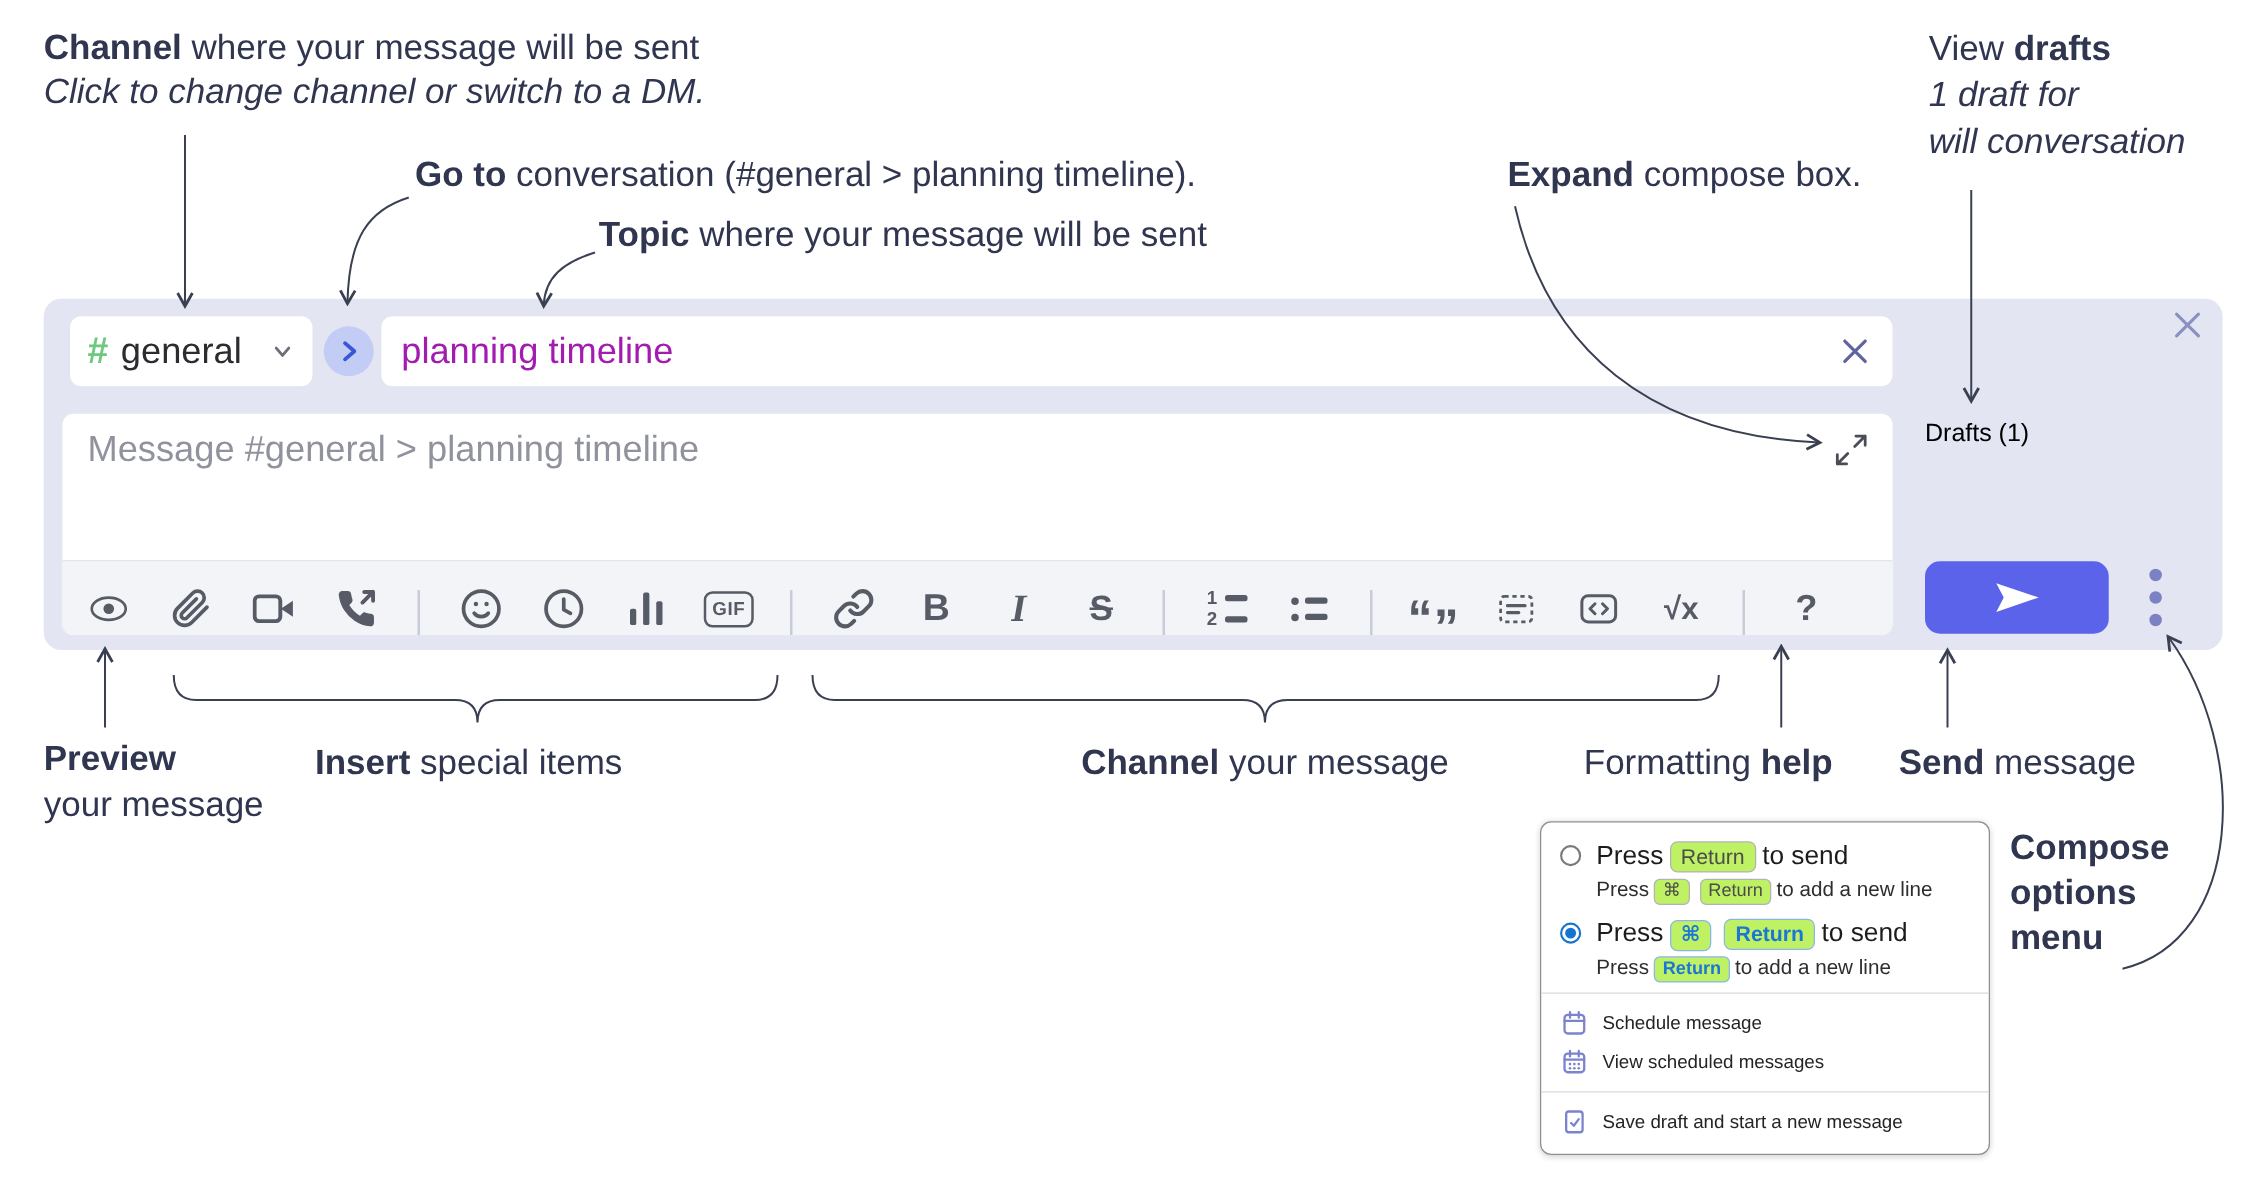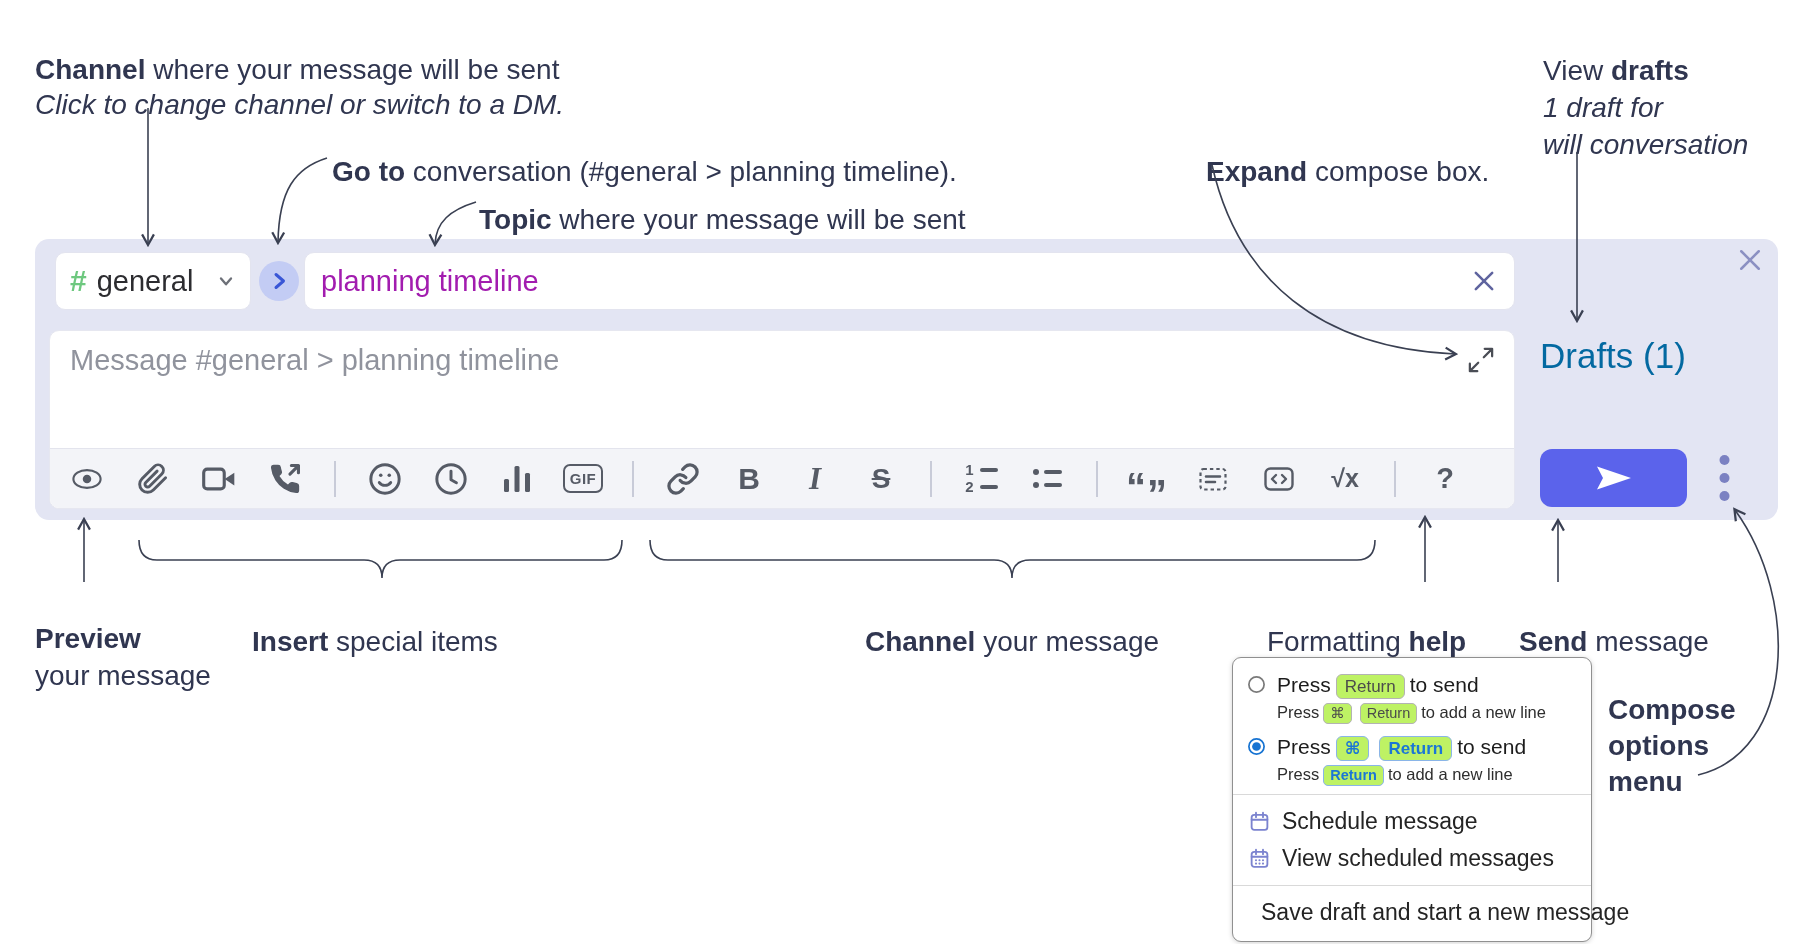--- a/index.html
+++ b/index.html
@@ -2,21 +2,21 @@
 <html><head>
 <meta charset="utf-8">
 <style>
   html,body{margin:0;padding:0;background:#fff;}
   .canvas{position:relative;width:1814px;height:944px;background:#ffffff;overflow:hidden;
           font-family:"Liberation Sans",sans-serif;color:#303650;}
   svg{display:block}
   .overlay{position:absolute;left:0;top:0;z-index:3;pointer-events:none;}
 
   
-  .ann{position:absolute;font-size:28px;line-height:35px;color:#303650;white-space:nowrap;z-index:2;margin-top:32px;}
+  .ann{position:absolute;font-size:28px;line-height:35px;color:#303650;white-space:nowrap;z-index:2;}
   .ann b{font-weight:700;}
   .ann .it{font-style:italic;}
   .ann-format{transform:translateX(-50%);}
   .ann-co{font-weight:700;line-height:36px;}
   .ann-co .norm{font-weight:700;}
 
   
   .compose{position:absolute;left:35px;top:239px;width:1743px;height:281px;background:#e3e5f3;
            border-radius:14px;z-index:1;}
   .chan{position:absolute;left:20px;top:13px;width:196px;height:58px;background:#fff;
@@ -29,58 +29,58 @@
   .topicwrap{position:absolute;left:269px;top:13px;width:1211px;height:58px;background:#fff;
         border:1px solid #e3e4ef;border-radius:10px;display:flex;align-items:center;
         padding:0 16px;box-sizing:border-box;font-size:29px;color:#a21caf;}
   .topicwrap .clear{margin-left:auto;cursor:pointer;}
   .close-x{position:absolute;left:1700px;top:6px;cursor:pointer;}
   .msgbox{position:absolute;left:14px;top:91px;width:1466px;height:179px;background:#fff;
         border:1px solid #e6e7f0;border-radius:10px;box-sizing:border-box;overflow:hidden;}
   .ph{position:absolute;left:20px;top:13px;font-size:29px;color:#90939d;}
   .expand{position:absolute;right:20px;top:16px;cursor:pointer;}
   .tb{position:absolute;left:0;bottom:0;width:100%;height:60px;background:#f3f4f8;
-      border-top:1px solid #e3e4ed;display:flex;align-items:center;padding-left:20px;gap:32px;
+      border-top:1px solid #e3e4ed;display:flex;align-items:flex-end;padding-left:20px;gap:32px;
       box-sizing:border-box;}
   .tb-btn{width:34px;height:42px;flex:none;display:flex;align-items:center;justify-content:center;
       background:none;border:none;padding:0;color:#565b66;cursor:pointer;}
   .tb-div{width:2px;height:36px;background:#c8cbd8;flex:none;}
   .ic-b{font-size:30px;font-weight:800;}
   .ic-i{font-family:"Liberation Serif",serif;font-style:italic;font-size:31px;font-weight:600;}
   .ic-s{font-size:28px;font-weight:700;text-decoration:line-through;}
   .ic-gif{font-size:15px;font-weight:700;border:2.5px solid #565b66;border-radius:7px;padding:4px 5px;letter-spacing:.5px;}
   .ic-q{font-size:40px;font-weight:700;line-height:14px;padding-top:16px;letter-spacing:1px;}
   .ic-q .q2{position:relative;top:7px;}
   .ic-math{font-size:25px;font-weight:700;}
   .ic-help{font-size:29px;font-weight:700;}
   .ol-icon,.ul-icon{display:flex;flex-direction:column;gap:7px;}
   .lr{display:flex;align-items:center;gap:5px;}
   .lr .num{font-size:15px;font-weight:700;width:10px;line-height:10px;}
   .lr .dot{width:6px;height:6px;border-radius:50%;background:#565b66;}
   .lr .bar{width:18px;height:4.5px;background:#565b66;border-radius:2px;}
-  .drafts{position:absolute;left:1505px;top:97px;font-size:35px;color:#0369a1;cursor:pointer;text-decoration:none;}
+  .drafts{position:absolute;left:1505px;top:97px;font-size:20px;color:#000000;cursor:pointer;text-decoration:none;}
   .send{position:absolute;left:1505px;top:210px;width:147px;height:58px;background:#5b63eb;border:none;
         border-radius:12px;display:flex;align-items:center;justify-content:center;cursor:pointer;}
   .dots{position:absolute;left:1676px;top:212px;width:26px;height:54px;display:flex;align-items:center;
         justify-content:center;background:none;border:none;cursor:pointer;}
 
   
   .popup{position:absolute;left:1232px;top:657px;width:360px;background:#fff;border:1.5px solid #909090;
          border-radius:9px;box-shadow:0 1px 5px rgba(0,0,0,.18);z-index:4;box-sizing:border-box;
          padding:13px 14px 10px 14px;}
   .opt{display:flex;margin-bottom:9px;}
   .opt .radio{flex:none;margin:4px 11px 0 0;cursor:pointer;}
   .opt .main{font-size:21px;line-height:28px;color:#1c1c1c;white-space:nowrap;}
   .opt .sub{font-size:16.5px;line-height:22px;color:#2e2e2e;margin-top:2px;white-space:nowrap;}
   kbd{display:inline-block;font-family:inherit;border:1px solid #b3b3b3;border-radius:6px;background:#bef264;
       color:#4c4c4c;font-size:17px;line-height:21px;padding:1px 8px;margin:0 5px;vertical-align:baseline;}
   .sub kbd{font-size:14.5px;line-height:17px;padding:1px 6px;border-radius:5px;margin:0 4px;}
   kbd.blue{border-color:#8ab5e8;color:#1b76d6;font-weight:700;}
   .pdiv{height:0;border-top:1px solid #d9d9d9;margin:8px -14px;}
-  .mi{display:flex;align-items:center;gap:12px;padding:5px 2px;font-size:23px;color:#242424;cursor:pointer;white-space:nowrap;}
+  .mi{display:flex;align-items:center;gap:12px;padding:5px 2px;font-size:15px;color:#242424;cursor:pointer;white-space:nowrap;}
   .cmd{font-family:"DejaVu Sans",sans-serif;}
 </style>
 </head>
 <body>
 
 <div class="canvas">
 
   <svg class="overlay" width="1814" height="944" viewBox="0 0 1814 944">
     <defs>
       <marker id="arw" markerWidth="9" markerHeight="9" refX="7" refY="4.5" orient="auto">

